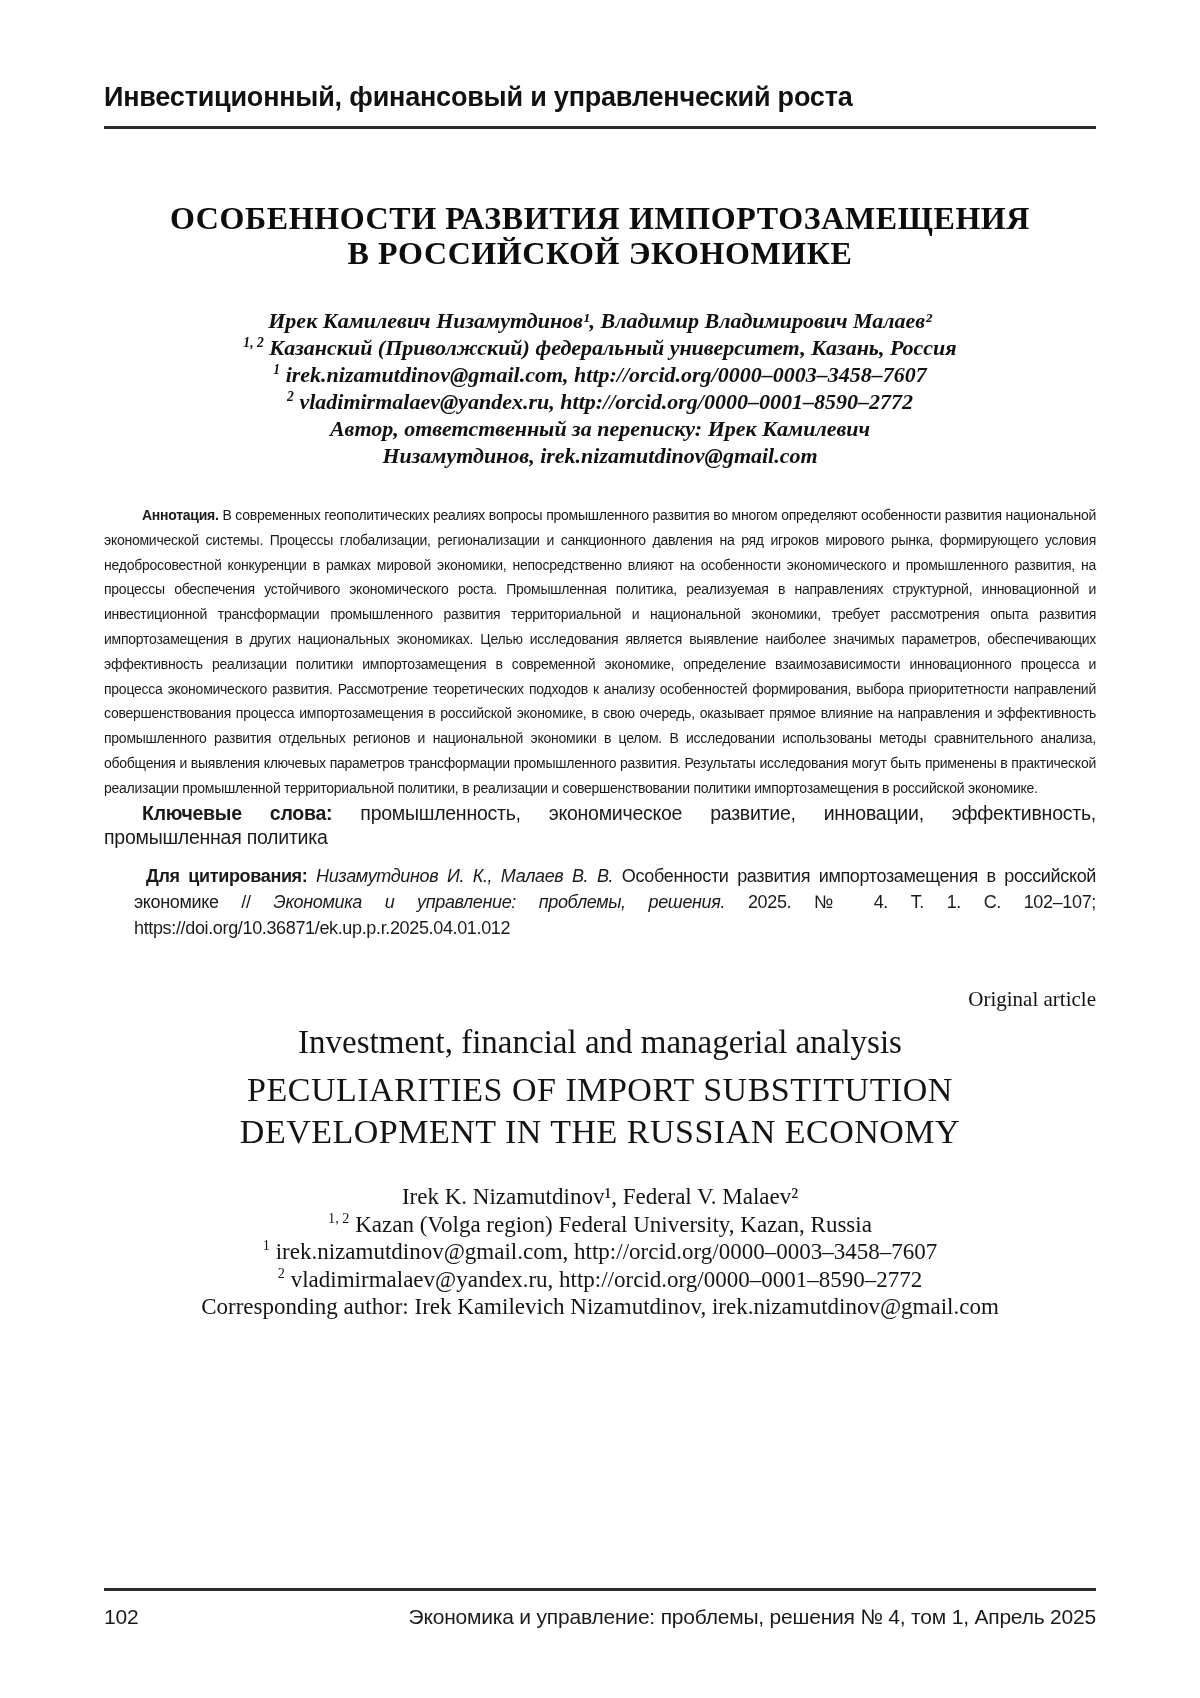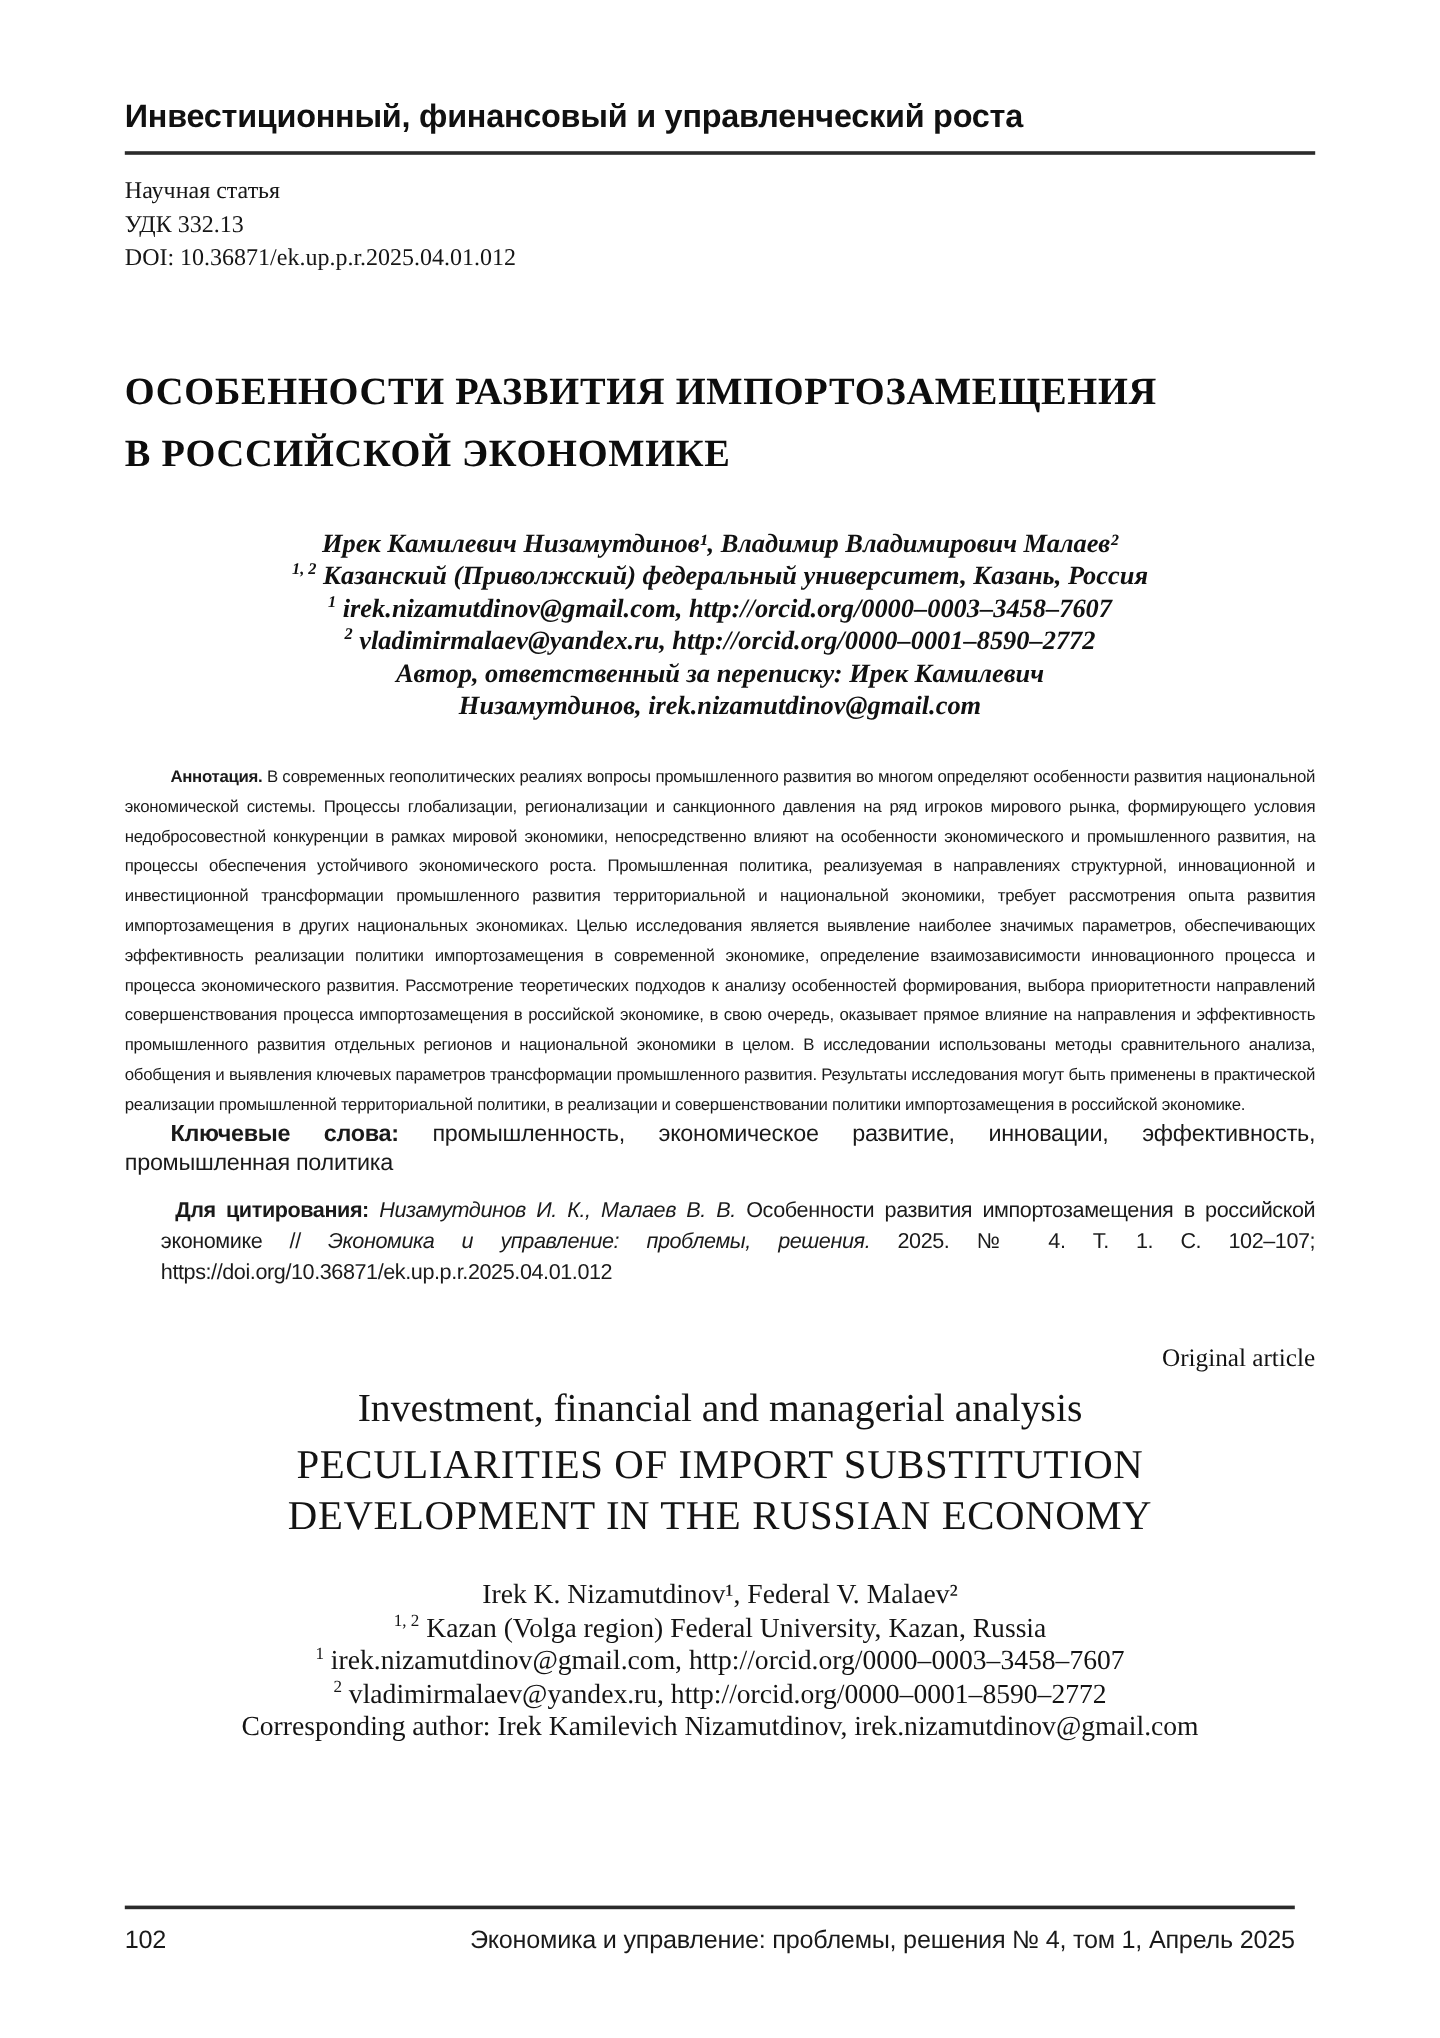--- a/index.html
+++ b/index.html
@@ -26,22 +26,22 @@
     font-family:"Liberation Serif",serif;
     font-size:20px;
     line-height:28px;
   }
   
   .title-ru{
     margin:72px 0 0 0;
     font-family:"Liberation Serif",serif;
     font-weight:bold;
     font-size:32px;
-    line-height:51px;
-    text-align:left;
+    line-height:35px;
+    text-align:center;
     letter-spacing:0.6px;
     white-space:pre-line;
     color:#0d0d0d;
   }
   
   .authors-ru{
     margin-top:36px;
     text-align:center;
     font-family:"Liberation Serif",serif;
     font-style:italic;
@@ -114,46 +114,41 @@
     margin-top:30px;
     text-align:center;
     font-family:"Liberation Serif",serif;
     font-size:23px;
     line-height:27.5px;
     color:#141414;
   }
   
   .footer{
     position:absolute;
-    left:104px;right:121px;top:1575px;
+    left:104px;right:104px;top:1575px;
   }
   .f-row{
     display:flex;
     justify-content:space-between;
     align-items:baseline;
     margin-top:14px;
     font-family:"Liberation Sans",sans-serif;
     font-size:21px;
     letter-spacing:-0.2px;
     color:#1a1a1a;
   }
 </style>
 </head>
 <body>
 
 <div class="page">
 
   <div class="rubric">Инвестиционный, финансовый и управленческий роста</div>
   <div class="rule"></div>
 
-  <div class="meta">
-    <div>Научная статья</div>
-    <div>УДК 332.13</div>
-    <div>DOI: 10.36871/ek.up.p.r.2025.04.01.012</div>
-  </div>
 
   <h1 class="title-ru">ОСОБЕННОСТИ РАЗВИТИЯ ИМПОРТОЗАМЕЩЕНИЯ
 В РОССИЙСКОЙ ЭКОНОМИКЕ</h1>
 
   <div class="authors-ru">
     <div>Ирек Камилевич Низамутдинов¹, Владимир Владимирович Малаев²</div>
     <div><sup>1, 2</sup> <span>Казанский (Приволжский) федеральный университет, Казань, Россия</span></div>
     <div><sup>1</sup> <span>irek.nizamutdinov@gmail.com, http://orcid.org/0000–0003–3458–7607</span></div>
     <div><sup>2</sup> <span>vladimirmalaev@yandex.ru, http://orcid.org/0000–0001–8590–2772</span></div>
     <div>Автор, ответственный за переписку: Ирек Камилевич</div>

